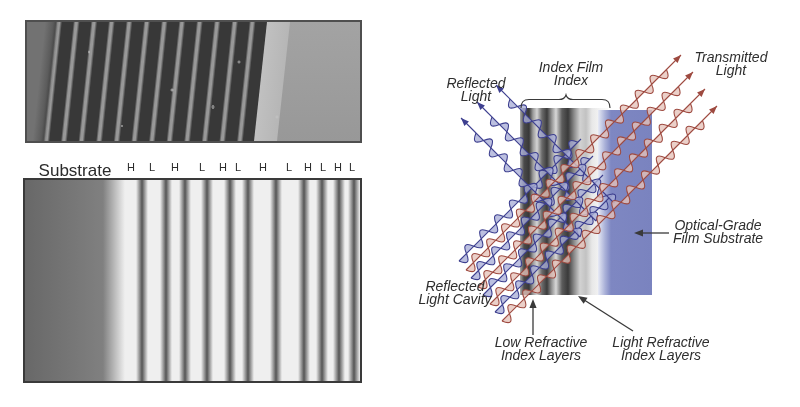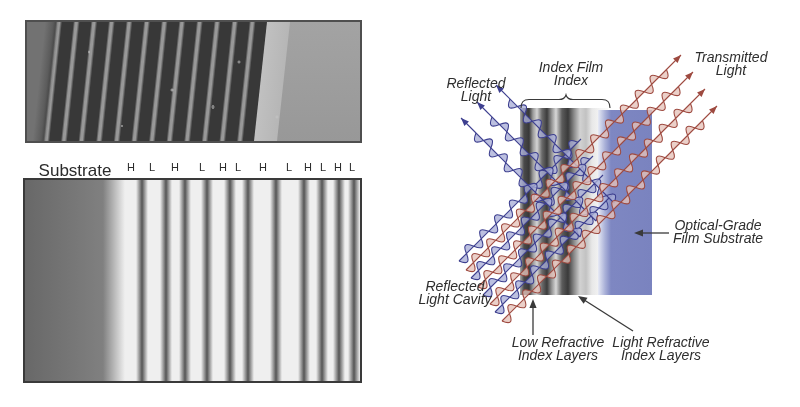--- a/index.html
+++ b/index.html
@@ -72,21 +72,21 @@
   .anno{
     position:absolute;transform:translateX(-50%);
     text-align:center;font-size:14px;line-height:13px;
     color:#2e2e2e;white-space:nowrap;font-style:italic;
   }
   .anno span{display:block;}
   #lbl-reflected{left:476px;top:77px;}
   #lbl-thinfilm{left:571px;top:61px;}
   #lbl-transmitted{left:731px;top:51px;}
   #lbl-incident{left:455px;top:280px;}
-  #lbl-low{left:558px;top:336px;}
+  #lbl-low{left:541px;top:336px;}
   #lbl-high{left:661px;top:336px;}
   #lbl-glass{left:718px;top:219px;}
   #overlay-svg{left:0;top:0;pointer-events:none;}
 </style>
 </head>
 <body>
 
 <div id="root">
 
   <div id="micrograph" class="abs">

